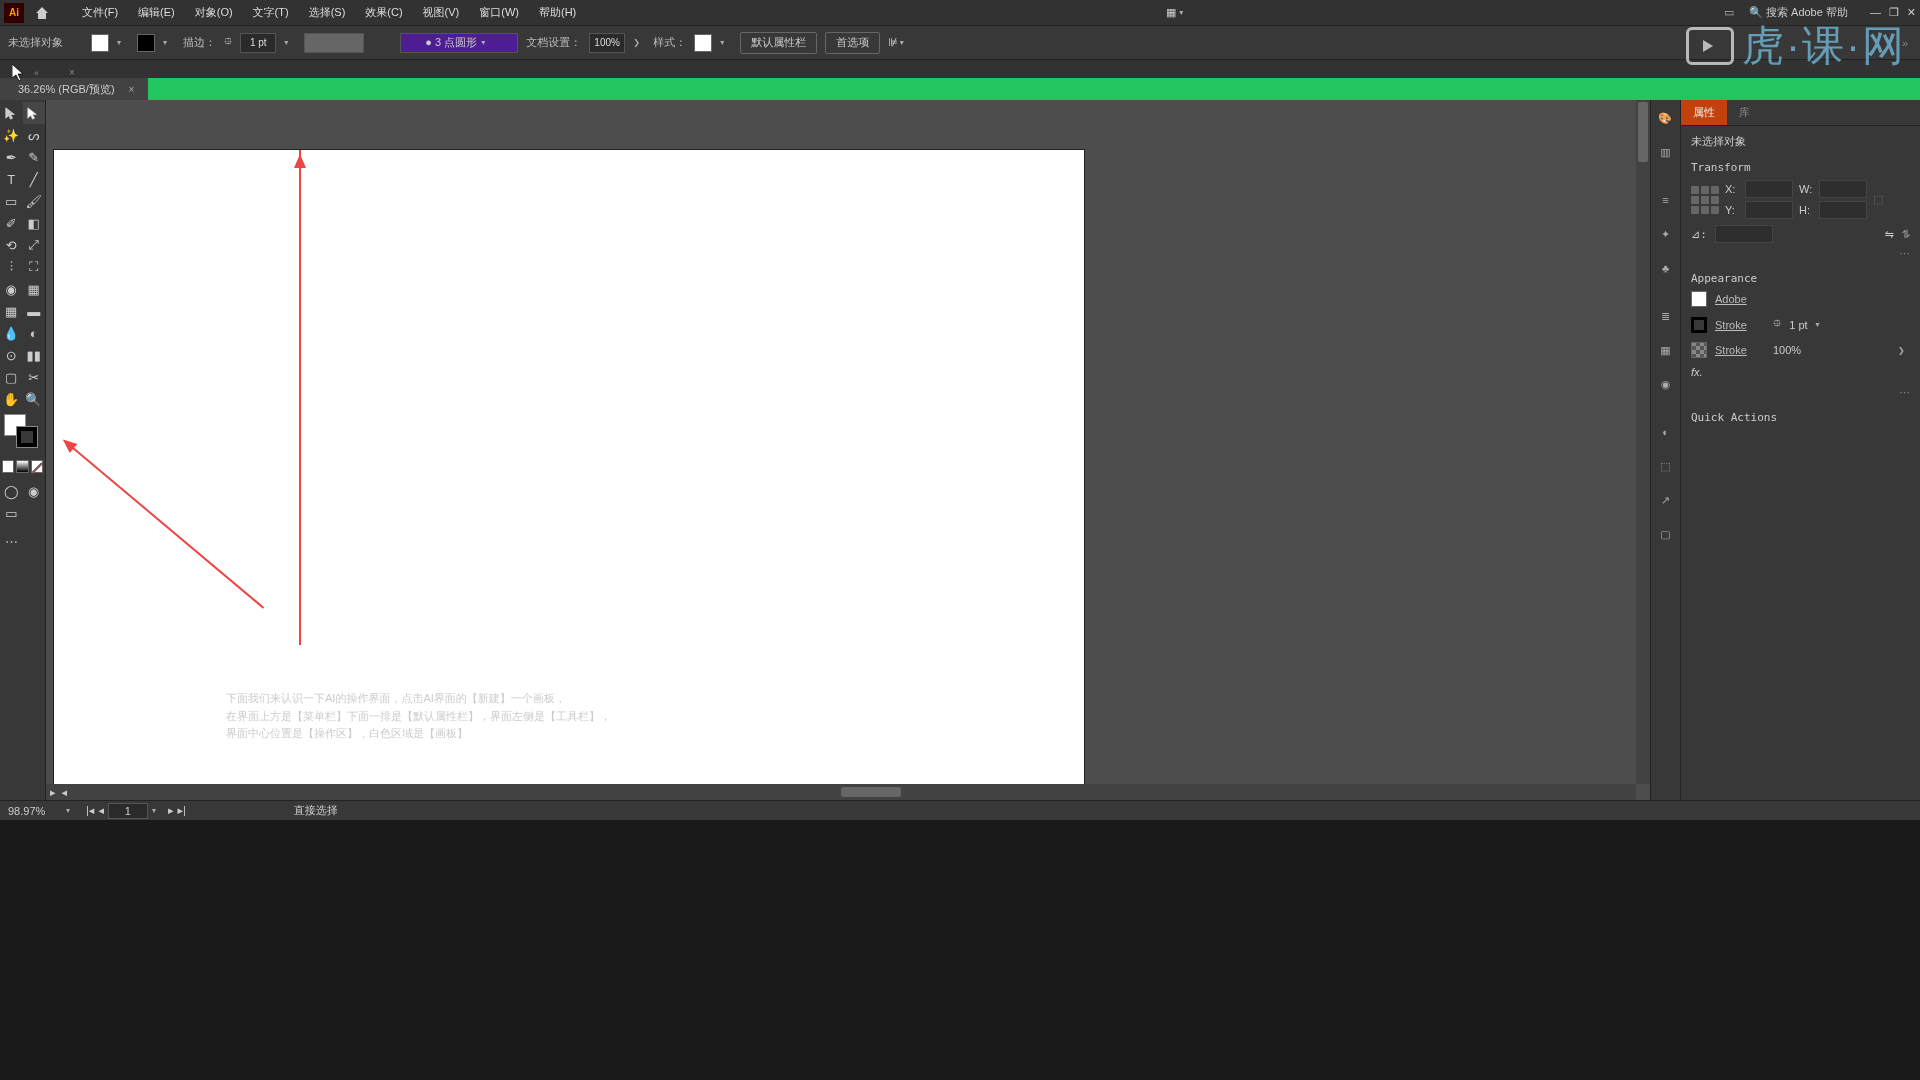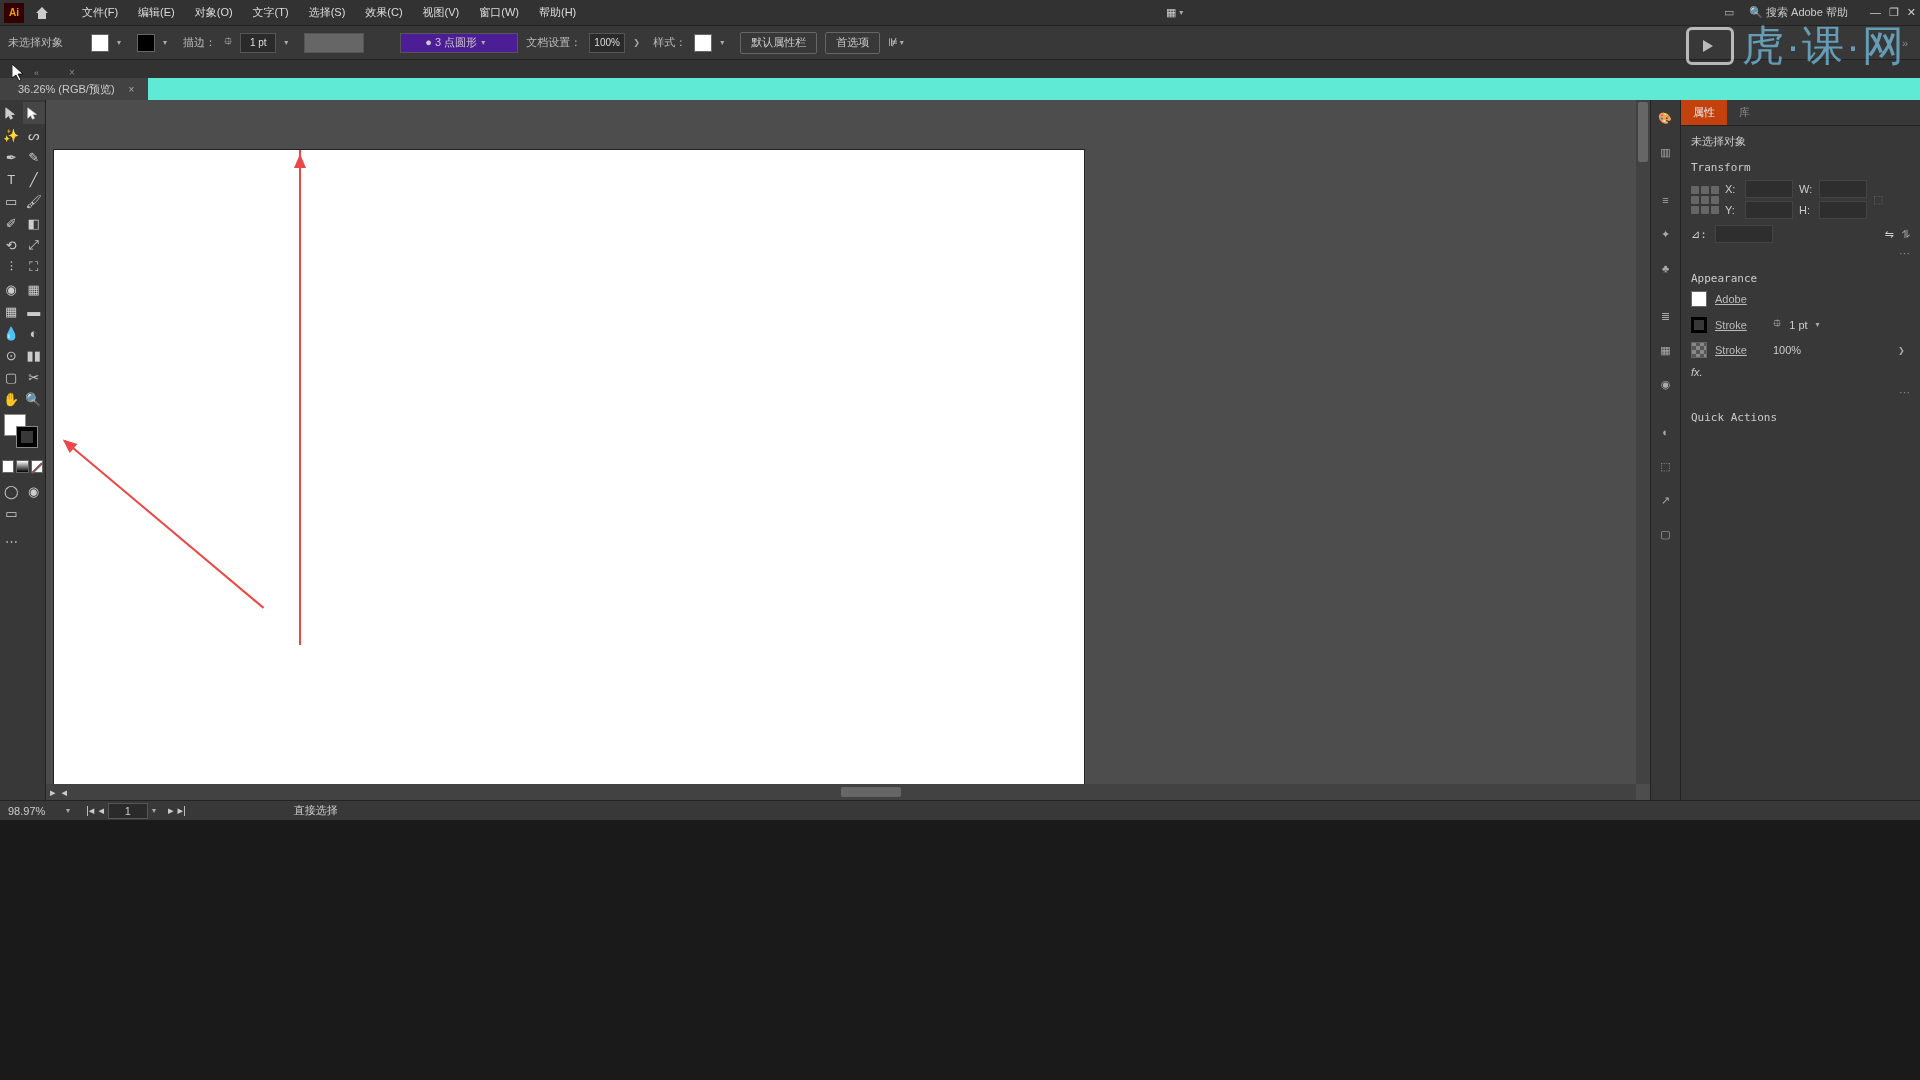--- a/index.html
+++ b/index.html
@@ -16,21 +16,21 @@
 .opt-label{color:#bbb;font-size:11px}
 .swatch{width:18px;height:18px;border:1px solid #666}
 .swatch.white{background:#fff}
 .swatch.black{background:#000}
 .dd{width:12px;color:#aaa;font-size:8px}
 .num-input{width:36px;height:20px;background:#2a2a2a;border:1px solid #555;text-align:center;color:#ddd;font-size:10px}
 .brush-preview{width:60px;height:20px;background:#666;border:1px solid #555}
 .opt-select{height:20px;background:#4c1d95;border:1px solid #555;padding:0 24px;display:flex;align-items:center;gap:4px}
 .opt-btn{height:22px;padding:0 10px;background:transparent;border:1px solid #666;border-radius:2px;display:flex;align-items:center;color:#ccc}
 .tabstrip{height:18px;background:#323232;display:flex;align-items:flex-end;padding-left:4px}
-.doctabs{height:22px;background:#5eead4;display:flex;align-items:flex-start}
+.doctabs{height:22px;background:#22c55e;display:flex;align-items:flex-start}
 .doctab{height:22px;padding:0 14px 0 10px;display:flex;align-items:center;gap:8px;background:#424242;color:#ddd;position:relative}
 .doctab .x{font-size:10px;color:#aaa;margin-left:6px}
 .main{display:flex;height:calc(1080px - 26px - 34px - 18px - 22px - 20px - 260px);position:relative}
 .toolbar{width:46px;background:#383838;display:flex;flex-direction:column;border-right:1px solid #222;padding-top:2px}
 .toolrow{display:flex;height:22px}
 .tool{width:23px;height:22px;display:flex;align-items:center;justify-content:center;color:#ccc;font-size:13px}
 .tool.sel{background:#464646}
 .tool svg{width:15px;height:15px;fill:#ccc;stroke:#ccc}
 .toolbar .fillstroke{height:42px;position:relative;margin:4px 2px}
 .fillstroke .fill{position:absolute;top:0;left:2px;width:22px;height:22px;background:#fff;border:1px solid #888}
@@ -248,20 +248,25 @@
       </div>
     <div class="toolrow" style="margin-top:6px">
         <div class="tool">⋯</div>
       </div>
   </div>
 
   <div class="canvas-area">
     <div class="artboard">
       <div class="arrow1"></div>
       <div class="arrow2"></div>
+      <div class="anno-text">
+        <div>下面我们来认识一下AI的操作界面，点击AI界面的【新建】一个画板，</div>
+        <div>在界面上方是【菜单栏】下面一排是【默认属性栏】，界面左侧是【工具栏】，</div>
+        <div>界面中心位置是【操作区】，白色区域是【画板】</div>
+      </div>
     </div>
     <div class="scrollbar-v">
         <div class="thumb"></div>
       </div>
     <div class="scrollbar-h">
       <span style="margin-left:4px">▸</span>
       <span style="margin-left:6px">◂</span>
       <div class="thumb"></div>
     </div>
   </div>

